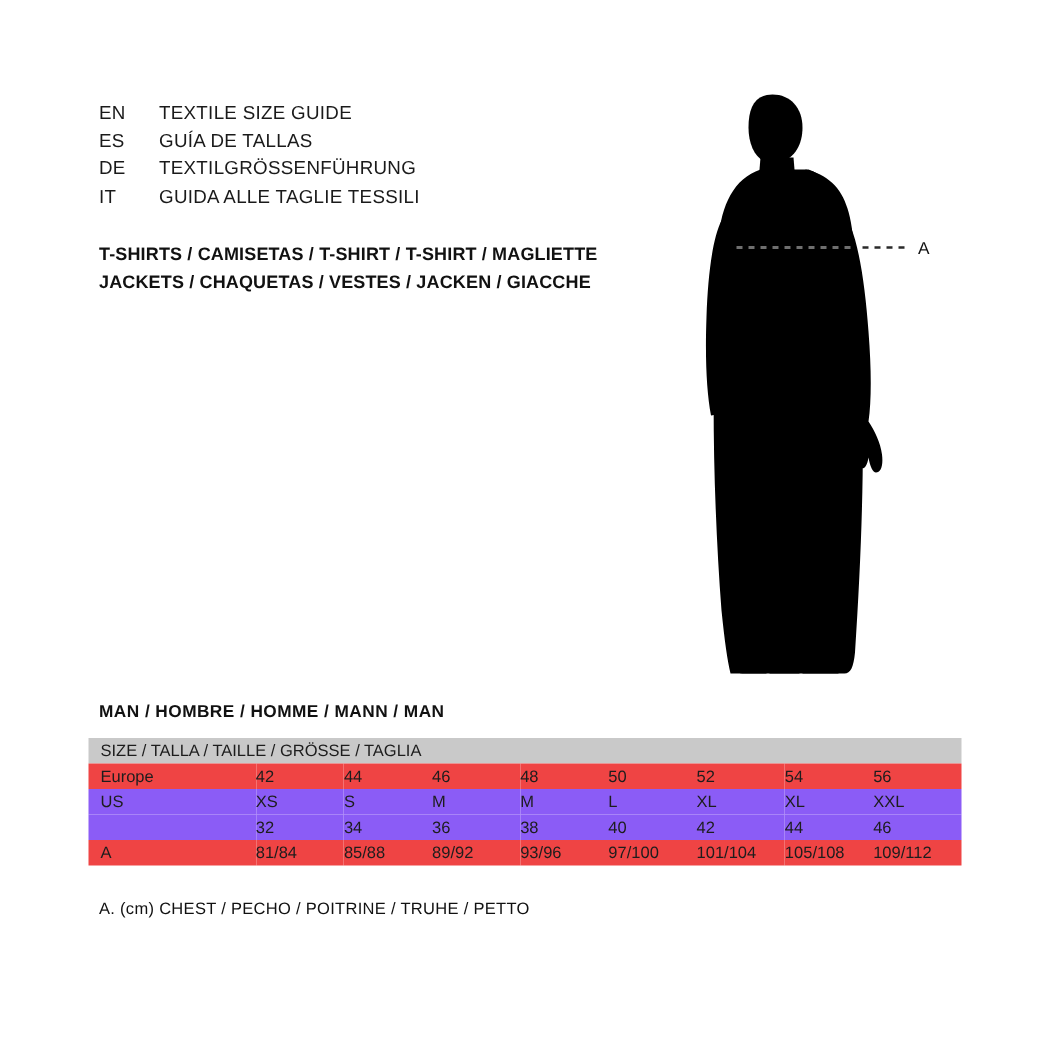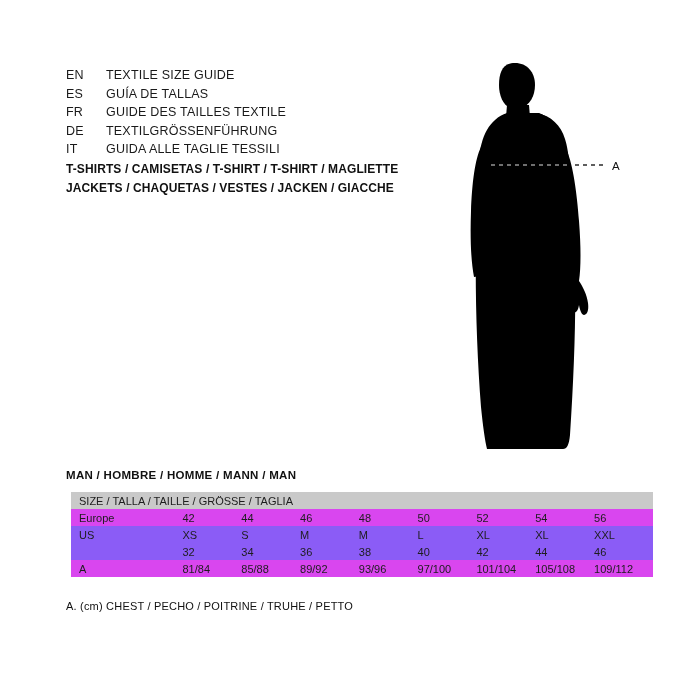--- a/index.html
+++ b/index.html
@@ -78,21 +78,21 @@
     left: 66px;
     top: 469px;
     font-size: 11.5px;
     font-weight: bold;
     letter-spacing: 0.3px;
     color: #111;
   }
 
   .size-table {
     position: absolute;
-    left: 71px;
+    left: 59px;
     top: 492px;
     width: 582px;
     border-collapse: collapse;
     font-size: 11px;
     color: #1d1d1d;
   }
   .size-table td, .size-table th {
     padding: 0;
     height: 17px;
     text-align: left;
@@ -100,21 +100,21 @@
     vertical-align: middle;
   }
   .size-table .row-header {
     background: #c9c9c9;
     font-weight: bold;
   }
   .size-table .row-alt {
     background: #8b5cf6;
   }
   .size-table .row-plain {
-    background: #d946ef;
+    background: #ef4444;
   }
   .size-table td.lbl {
     width: 104px;
     padding-left: 8px;
   }
   .size-table td.val {
     width: 59px;
   }
   .size-table thead td.lbl {
     padding-left: 8px;
@@ -133,24 +133,20 @@
 <body>
 
 <div class="lang-block">
   <div class="lang-row">
     <span class="lang-code">EN</span>
     <span class="lang-text">TEXTILE SIZE GUIDE</span>
   </div>
   <div class="lang-row">
     <span class="lang-code">ES</span>
     <span class="lang-text">GUÍA DE TALLAS</span>
-  </div>
-  <div class="lang-row">
-    <span class="lang-code">FR</span>
-    <span class="lang-text">GUIDE DES TAILLES TEXTILE</span>
   </div>
   <div class="lang-row">
     <span class="lang-code">DE</span>
     <span class="lang-text">TEXTILGRÖSSENFÜHRUNG</span>
   </div>
   <div class="lang-row">
     <span class="lang-code">IT</span>
     <span class="lang-text">GUIDA ALLE TAGLIE TESSILI</span>
   </div>
 </div>

